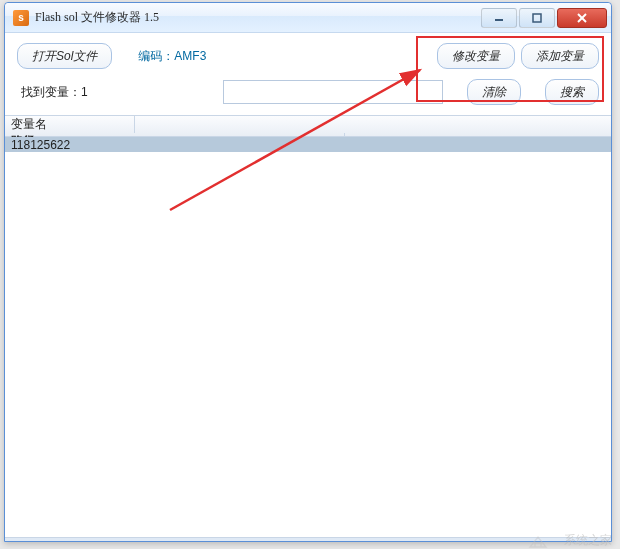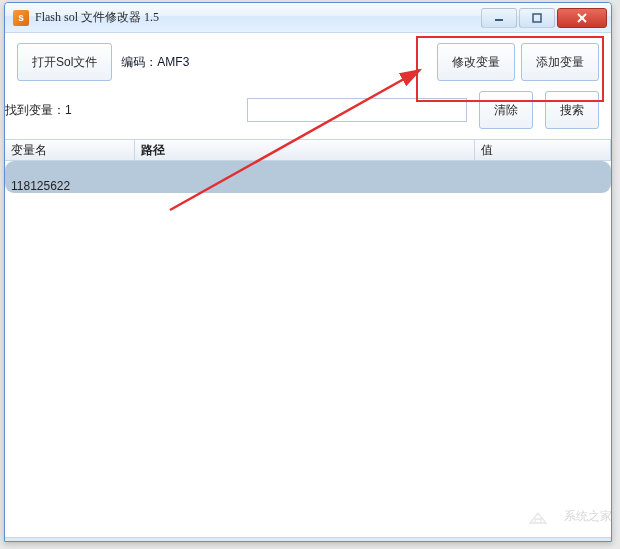--- a/index.html
+++ b/index.html
@@ -8,40 +8,40 @@
 .titlebar { height: 30px; background: linear-gradient(to bottom, #f8fbff 0%, #e9f2fd 45%, #d9eafc 46%, #e4f1ff 100%); border-bottom: 1px solid #c6d9ef; display: flex; align-items: center; padding: 0 4px 0 8px; border-radius: 4px 4px 0 0; }
 .app-icon { width: 16px; height: 16px; background: linear-gradient(135deg,#ff9a3c,#d96a11); border-radius: 2px; margin-right: 6px; display:flex; align-items:center; justify-content:center; color:#fff; font-size:10px; font-weight:bold; }
 .title-text { flex: 1; color: #2a2a2a; font-family: Liberation Serif, serif; }
 .win-controls { display: flex; gap: 0; }
 .win-btn { width: 36px; height: 20px; border: 1px solid rgba(0,0,0,0.15); border-radius: 3px; margin-left: 2px; display: flex; align-items: center; justify-content: center; cursor: pointer; }
 .win-min { background: linear-gradient(to bottom,#eef5fc,#cfe3f7); }
 .win-max { background: linear-gradient(to bottom,#eef5fc,#cfe3f7); }
 .win-close { width: 50px; background: linear-gradient(to bottom,#e86b5c,#c93a2b); border-color:#a52f22; }
 .win-btn svg { display:block; }
 .toolbar { padding: 10px 12px 6px 12px; display: flex; align-items: center; gap: 6px; }
-.btn { height: 38px; padding: 0 14px; background: linear-gradient(to bottom,#fefefe,#eef3f9); border: 1px solid #a9c3e4; border-radius: 3px; color: #2b2b2b; cursor: pointer; display: inline-flex; align-items: center; justify-content: center; }
-.encoding { margin-left: 3px; color: #0f172a; }
+.btn { height: 26px; padding: 0 14px; background: linear-gradient(to bottom,#fefefe,#eef3f9); border: 1px solid #a9c3e4; border-radius: 10px; color: #2b2b2b; cursor: pointer; display: inline-flex; align-items: center; justify-content: center; font-style: italic; }
+.encoding { margin-left: 20px; color: #0369a1; }
 .spacer { flex: 1; }
-.row2 { padding: 4px 12px 10px 0; display: flex; align-items: center; gap: 12px; }
+.row2 { padding: 4px 12px 10px 16px; display: flex; align-items: center; gap: 24px; }
 .found-label { margin-right: 6px; color:#222; }
 .search-input { width: 220px; height: 24px; border: 1px solid #b8c9de; background: #fff; padding: 0 4px; }
 .highlight-box { position: absolute; border: 2px solid #e22f2f; pointer-events: none; }
 .hl1 { left: 416px; top: 36px; width: 188px; height: 66px; }
 .arrow-svg { position: absolute; left: 140px; top: 60px; width: 320px; height: 160px; pointer-events: none; }
-.grid-header { display: flex; background: linear-gradient(to bottom,#fbfcfe,#e9eef5); border-top: 1px solid #c9d6e6; border-bottom: 1px solid #c9d6e6; height: 22px; align-items: stretch; }
+.grid-header { display: flex; background: linear-gradient(to bottom,#fbfcfe,#e9eef5); border-top: 1px solid #c9d6e6; border-bottom: 1px solid #c9d6e6; height: 22px; align-items: stretch; flex-direction: column; }
 .col { border-right: 1px solid #c9d6e6; padding: 0 6px; display: flex; align-items: center; color:#222; }
 .col-name { width: 130px; }
 .col-path { width: 340px; font-weight: bold; }
 .col-val { flex: 1; }
 .grid-body { flex: 1; background: #fff; overflow: auto; border-top: none; }
-.grid-row { display: flex; height: 32px; align-items: flex-end; border-radius: 9px; }
+.grid-row { display: flex; height: 15px; align-items: center; }
 .grid-row.selected { background: #b6c9db; }
 .grid-row .col { border-right: 1px solid transparent; }
 .statusbar { height: 4px; background: #dfe9f5; border-top: 1px solid #c9d6e6; }
-.watermark { position:absolute; right:8px; bottom:24px; color:#bbb; font-size:14px; opacity:.6; display:flex; align-items:center; gap:16px; pointer-events:none; }
+.watermark { position:absolute; right:8px; bottom:0; color:#bbb; font-size:14px; opacity:.6; display:flex; align-items:center; gap:16px; pointer-events:none; }
 .watermark svg { opacity:.6; }
 </style>
 </head>
 <body>
 
 <div class="window">
 
   <div class="titlebar">
     <div class="app-icon">s</div>
     <div class="title-text">Flash sol 文件修改器 1.5</div>

